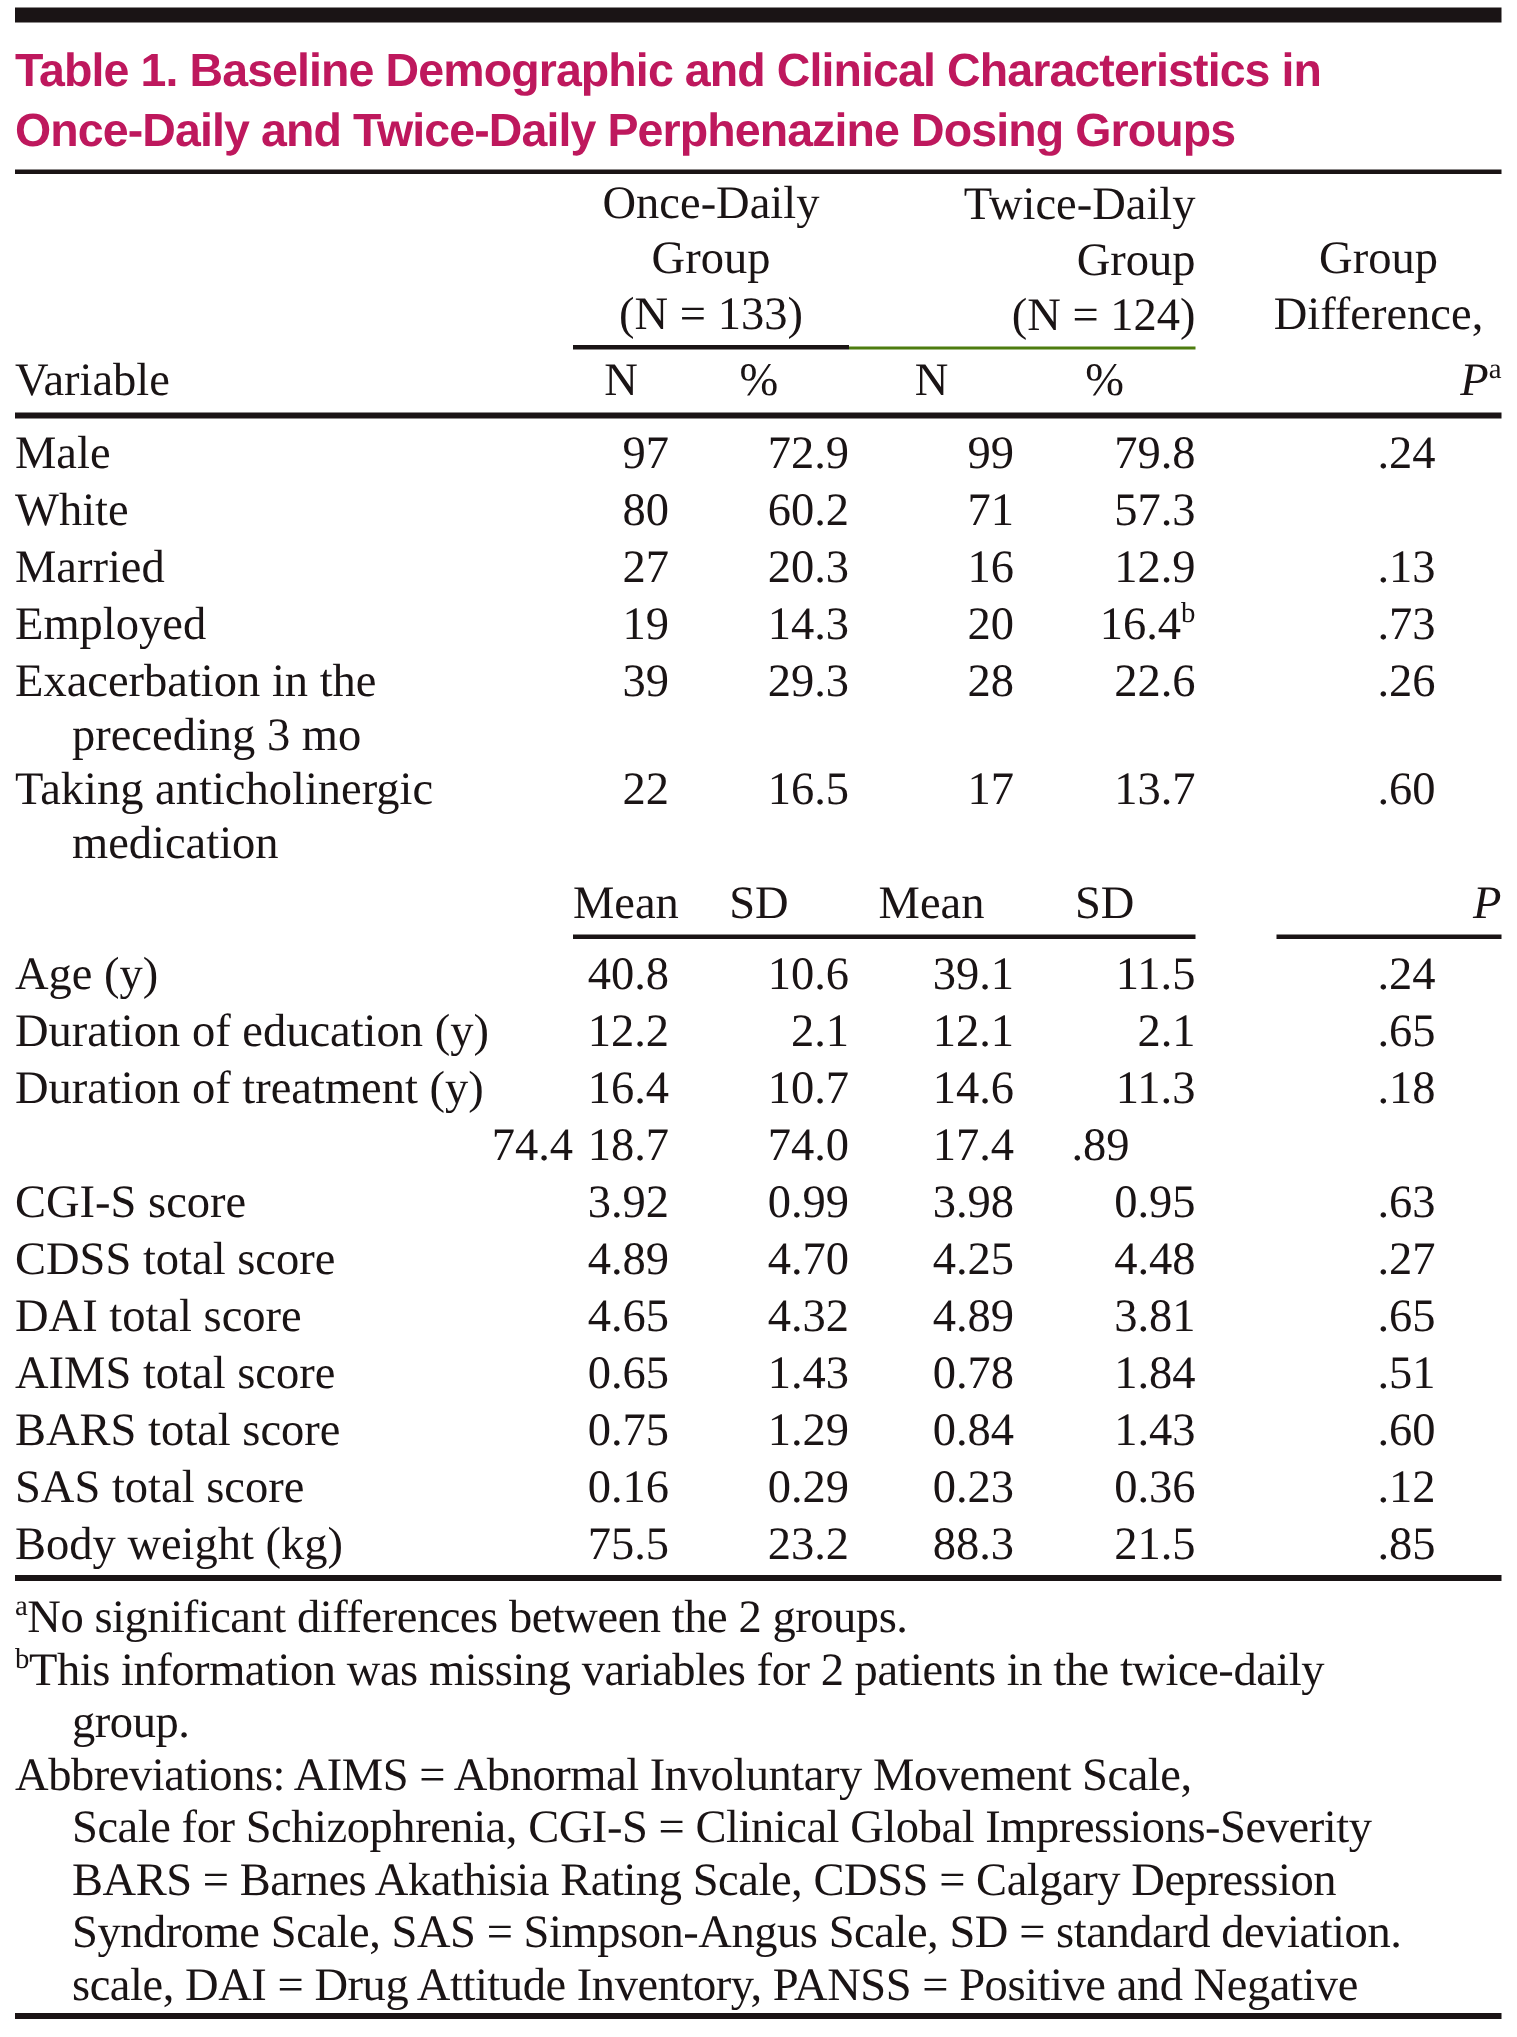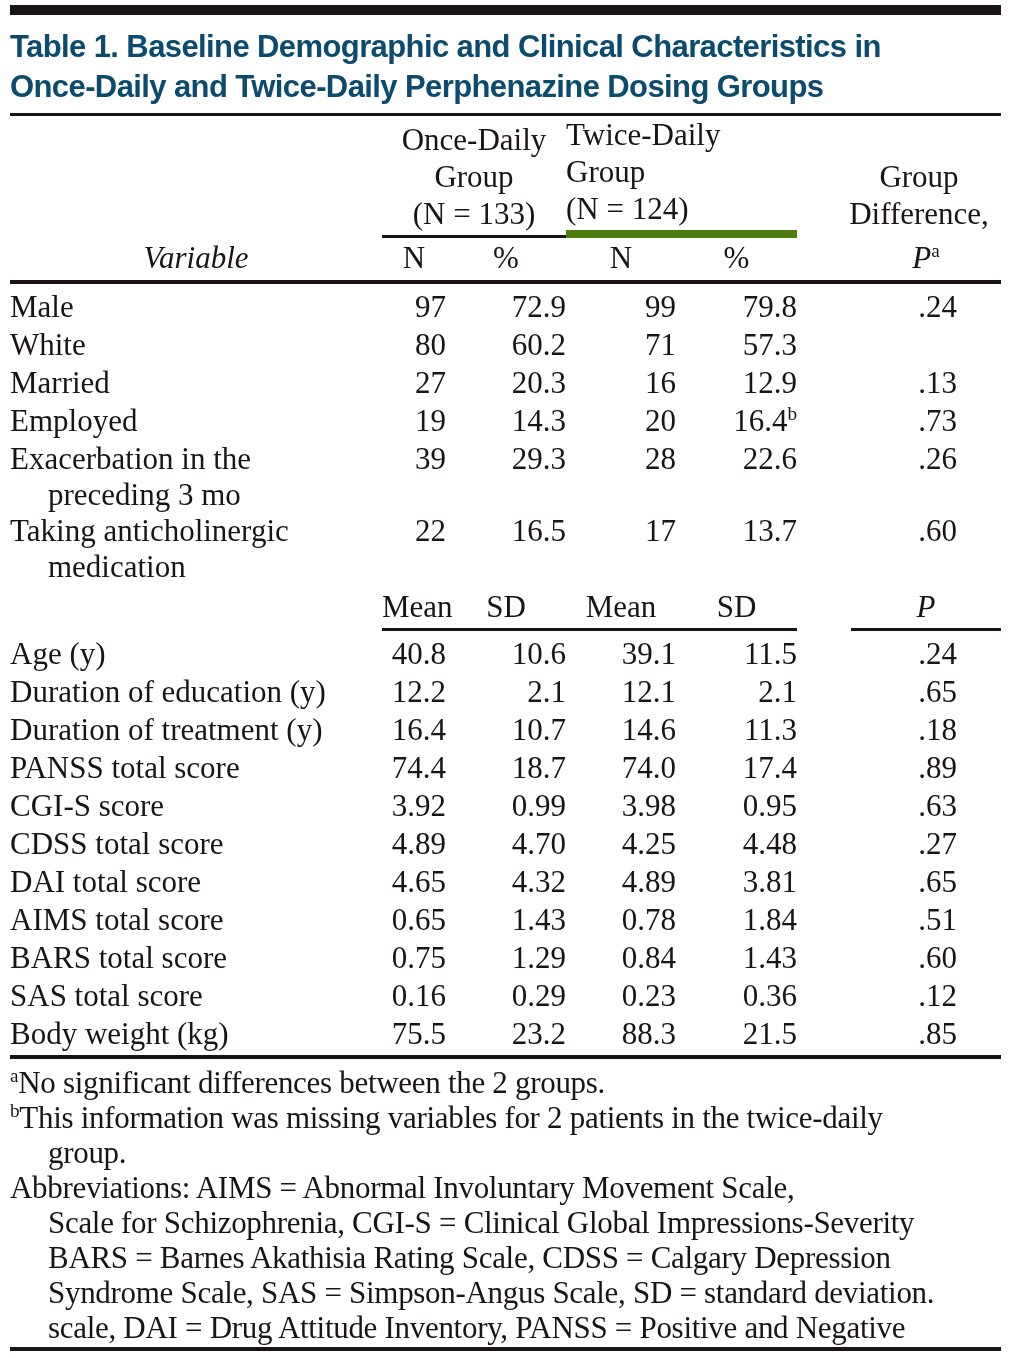--- a/index.html
+++ b/index.html
@@ -20,39 +20,39 @@
   .hr-mid{height:4px;margin-top:2px;}
   .hr-bottom{height:4px;margin-top:2px;}
 
   .title{
     margin-top:12px;
     font-family:"Liberation Sans", sans-serif;
     font-weight:700;
     font-size:31px;
     line-height:40px;
     letter-spacing:-0.6px;
-    color:#0c4a6e;
+    color:#be185d;
     white-space:nowrap;
   }
 
   .grid{display:grid;grid-template-columns:372px 64px 120px 110px 121px 204px;}
   .cell{min-width:0;}
 
   
   .headA{margin-top:0;align-items:end;line-height:37px;}
   .spanA{grid-column:2/4;text-align:center;border-bottom:3px solid #1a1415;padding-bottom:3px;}
-  .spanB{grid-column:4/6;text-align:left;border-bottom:8px solid #4d7c0f;padding-bottom:3px;}
+  .spanB{grid-column:4/6;text-align:right;border-bottom:2px solid #4d7c0f;padding-bottom:3px;}
   .diff{grid-column:6;text-align:center;padding-left:40px;padding-bottom:6px;}
   .nowrap{white-space:nowrap;}
 
   
   .headB{align-items:end;line-height:40px;}
   .ctr{text-align:center;}
-  .varh{text-align:center;font-style:italic;}
-  .pbox{width:150px;margin-left:auto;text-align:center;}
+  .varh{text-align:left;}
+  .pbox{width:150px;margin-left:auto;text-align:right;}
   .pbox.ruled{border-bottom:3px solid #1a1415;padding-bottom:2px;line-height:38px;}
 
   
   .subhead{margin-top:4px;align-items:end;line-height:38px;}
   .pair{display:flex;align-items:flex-end;border-bottom:3px solid #1a1415;padding-bottom:2px;}
   .p13{grid-column:2/4;}
   .p46{grid-column:4/6;}
   .ph{text-align:center;}
   .pa{width:64px;}.pb{width:120px;}.pc{width:110px;}.pd{width:121px;}
 
@@ -201,21 +201,20 @@
       </div>
       <div class="grid trow">
         <div class="cell lbl">Duration of treatment (y)</div>
         <div class="cell num ">16.4</div>
         <div class="cell num ">10.7</div>
         <div class="cell num ">14.6</div>
         <div class="cell num ">11.3</div>
         <div class="cell num c-p">.18</div>
       </div>
       <div class="grid trow">
-        <div class="cell lbl">PANSS total score</div>
         <div class="cell num ">74.4</div>
         <div class="cell num ">18.7</div>
         <div class="cell num ">74.0</div>
         <div class="cell num ">17.4</div>
         <div class="cell num c-p">.89</div>
       </div>
       <div class="grid trow">
         <div class="cell lbl">CGI-S score</div>
         <div class="cell num ">3.92</div>
         <div class="cell num ">0.99</div>

